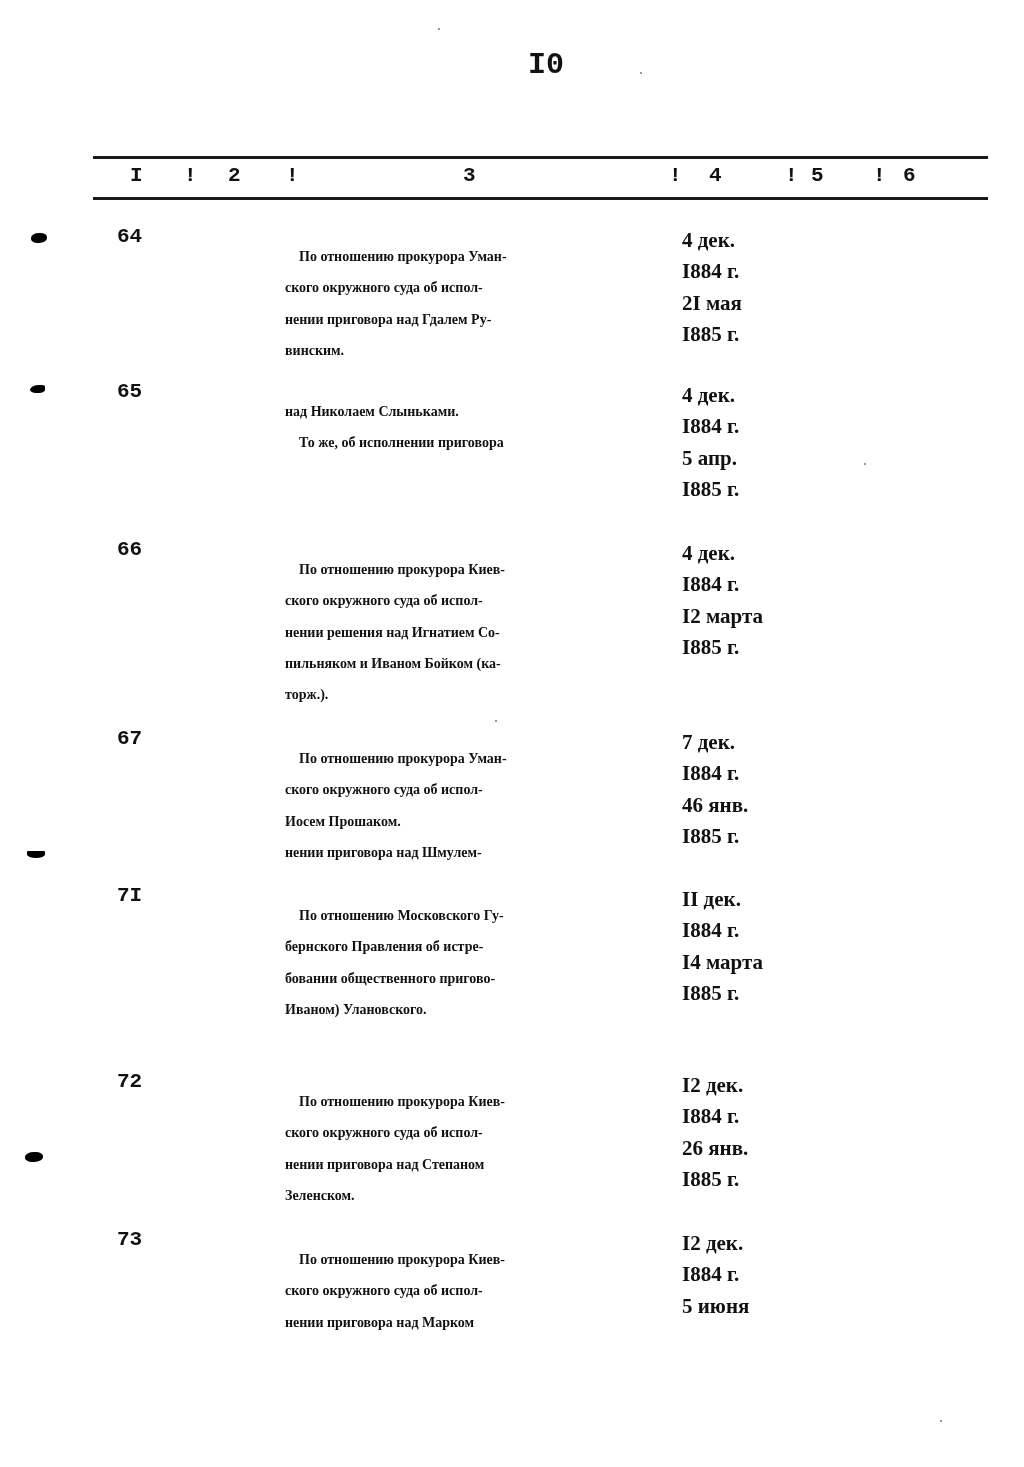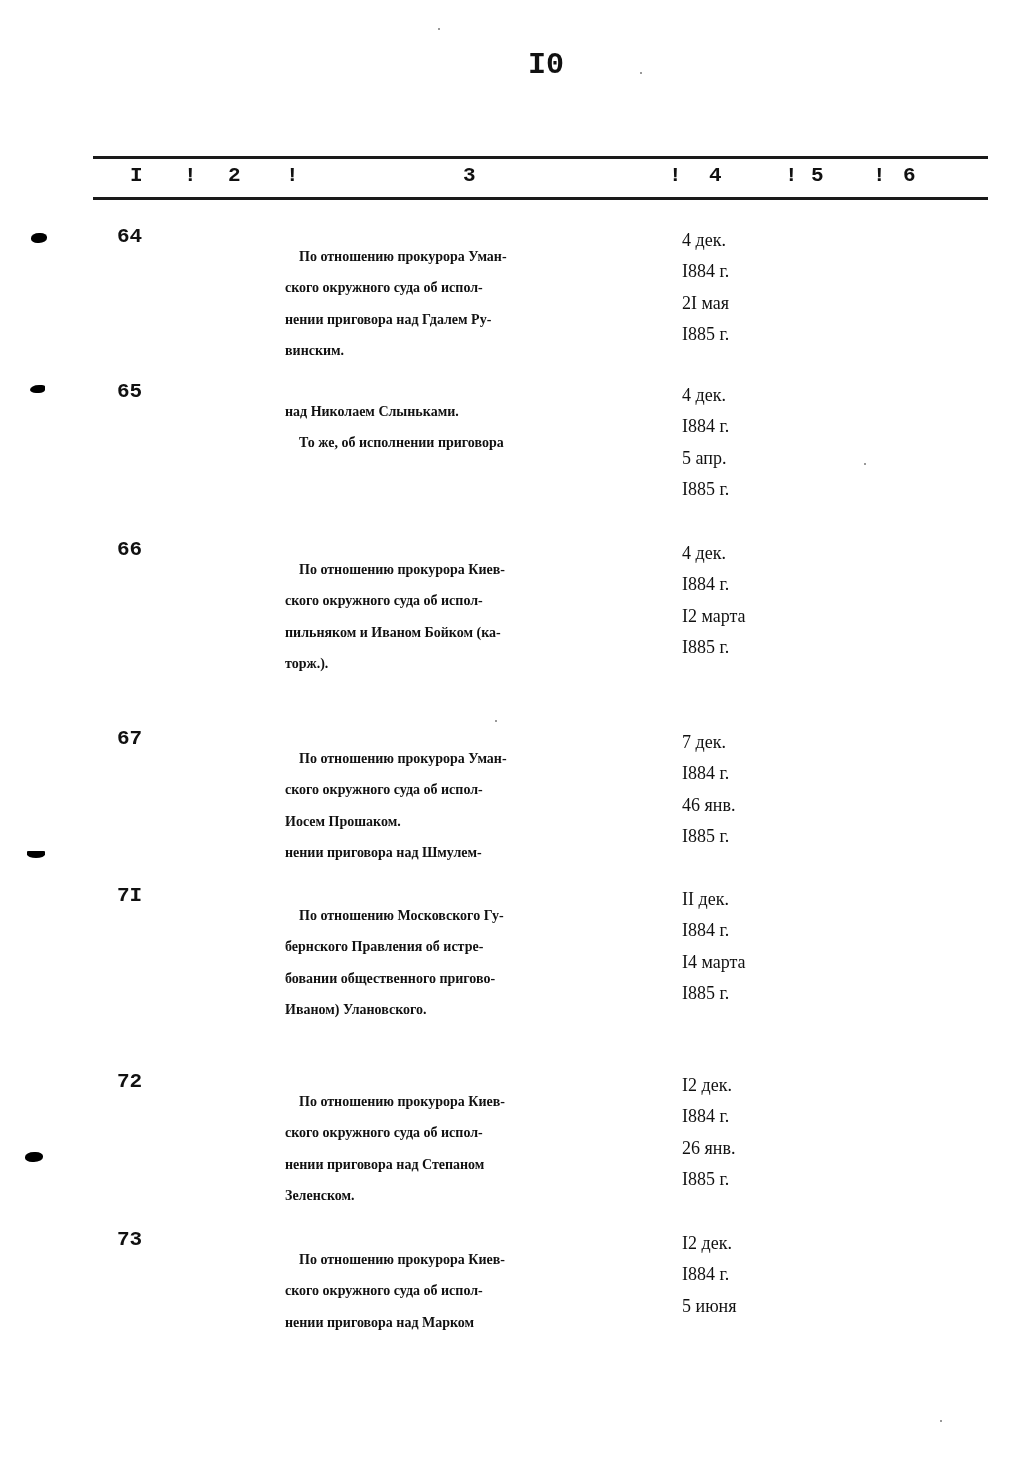--- a/index.html
+++ b/index.html
@@ -70,23 +70,23 @@
     }
     .entry-desc .line {
       display: block;
       white-space: pre;
     }
     .entry-desc .line.indent { padding-left: 14px; }
     .entry-dates {
       position: absolute;
       left: 682px;
       top: 0;
-      font-size: 18px;
+      font-size: 21px;
       line-height: 31.3px;
-      font-weight: normal;
+      font-weight: bold;
       font-family: "Liberation Serif", "DejaVu Serif", serif;
     }
     .entry-dates .line { display: block; white-space: pre; }
     .punch {
       position: absolute;
       width: 16px;
       height: 10px;
       background: #000;
       border-radius: 50% 40% 50% 40%;
     }
@@ -148,20 +148,21 @@
     <span class="line">5 апр.</span>
     <span class="line">I885 г.</span>
   </div>
 </div>
 
 <div class="entry" style="top:538px">
   <div class="entry-num">66</div>
   <div class="entry-desc">
     <span class="line indent">По отношению прокурора Киев-</span>
     <span class="line">ского окружного суда об испол-</span>
+    <span class="line">нении решения над Игнатием Со-</span>
     <span class="line">пильняком и Иваном Бойком (ка-</span>
     <span class="line">торж.).</span>
   </div>
   <div class="entry-dates">
     <span class="line">4 дек.</span>
     <span class="line">I884 г.</span>
     <span class="line">I2 марта</span>
     <span class="line">I885 г.</span>
   </div>
 </div>

